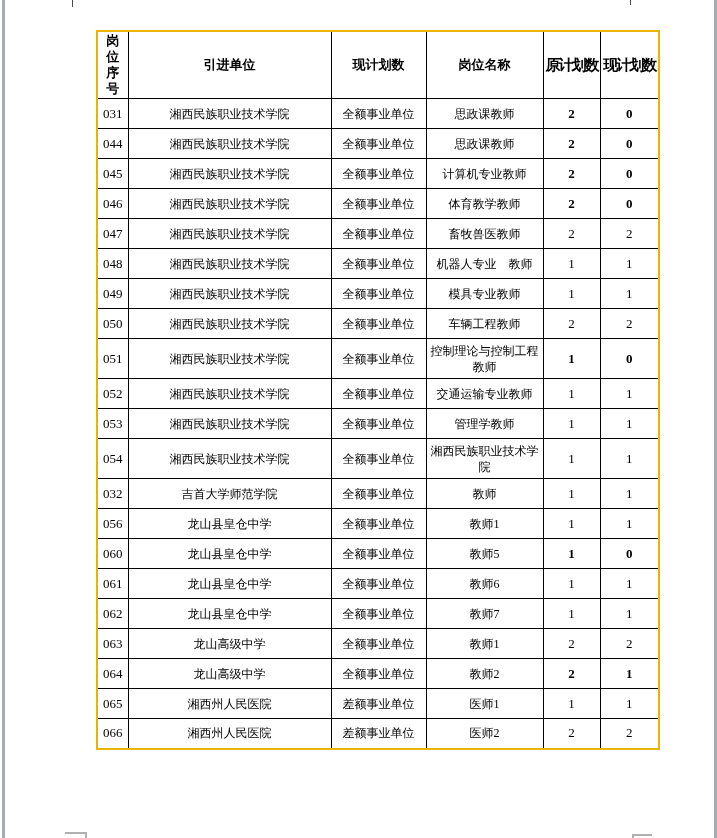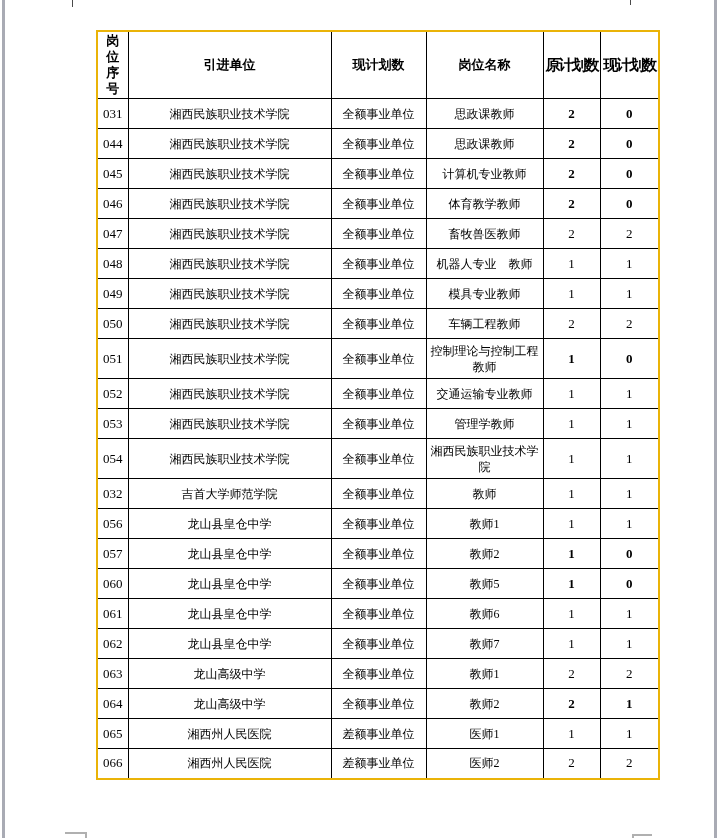--- a/index.html
+++ b/index.html
@@ -179,28 +179,20 @@
       </tr>
       <tr>
         <td class="num">056</td>
         <td>龙山县皇仓中学</td>
         <td>全额事业单位</td>
         <td>教师1</td>
         <td class="num">1</td>
         <td class="num">1</td>
       </tr>
       <tr>
-        <td class="num">057</td>
-        <td>龙山县皇仓中学</td>
-        <td>全额事业单位</td>
-        <td>教师2</td>
-        <td class="num bold">1</td>
-        <td class="num bold">0</td>
-      </tr>
-      <tr>
         <td class="num">060</td>
         <td>龙山县皇仓中学</td>
         <td>全额事业单位</td>
         <td>教师5</td>
         <td class="num bold">1</td>
         <td class="num bold">0</td>
       </tr>
       <tr>
         <td class="num">061</td>
         <td>龙山县皇仓中学</td>

